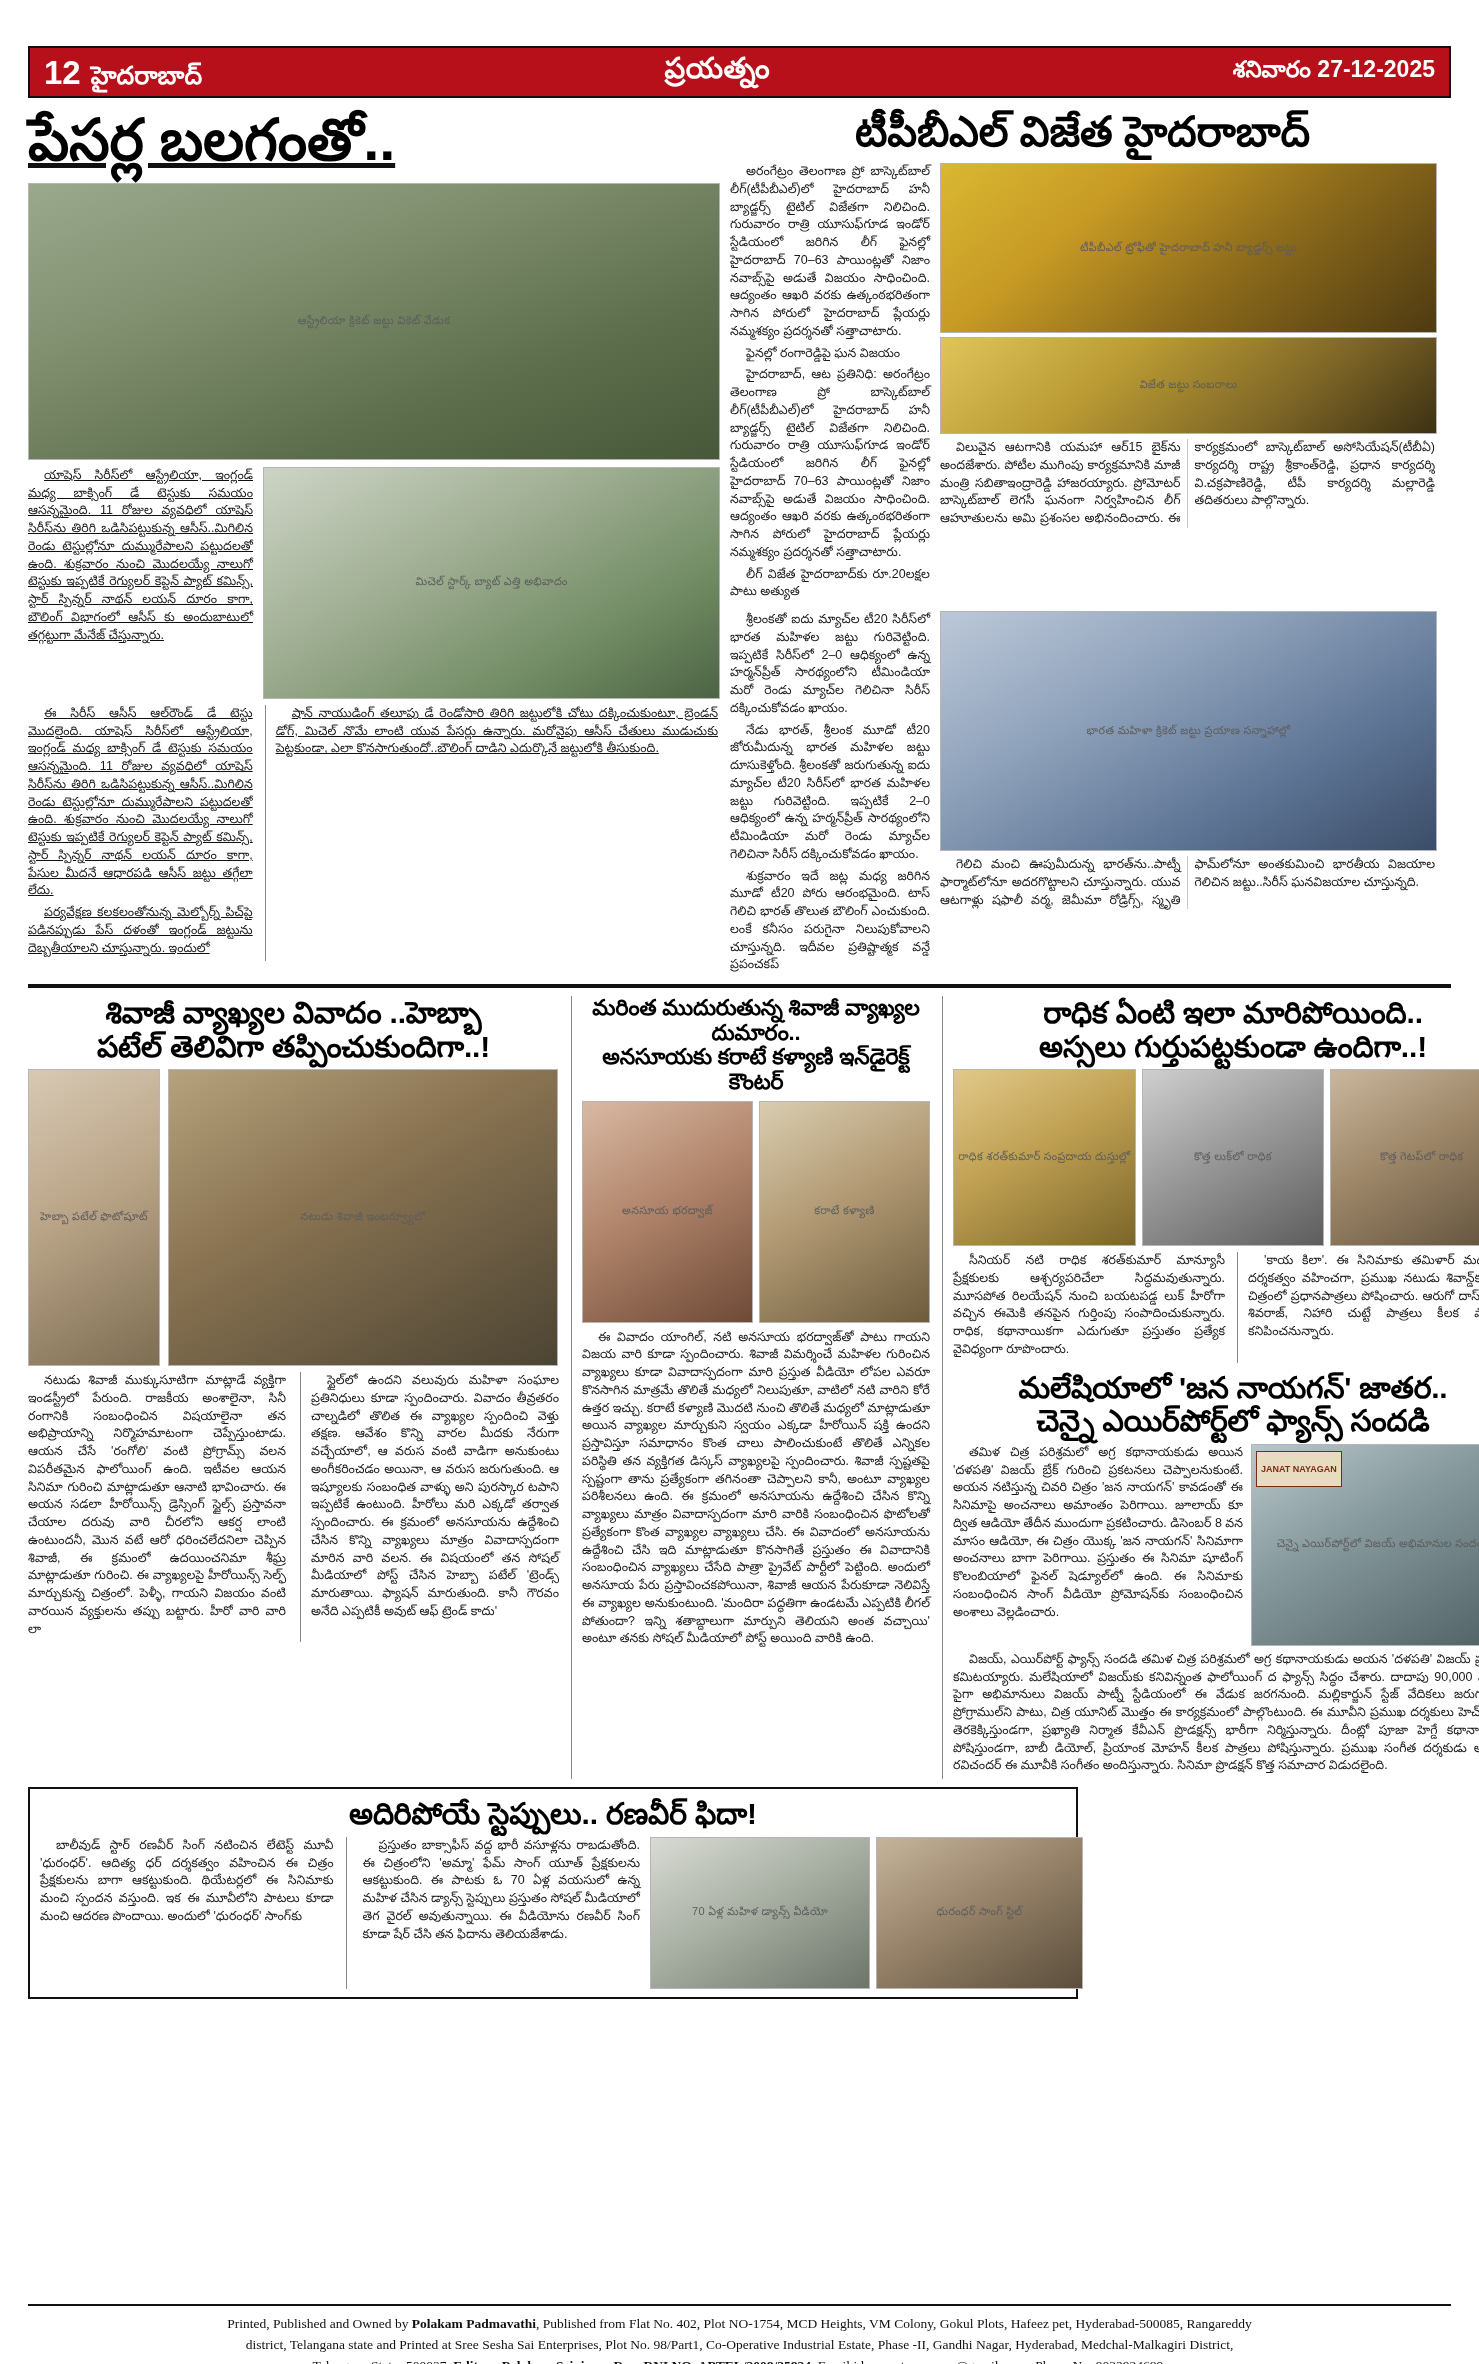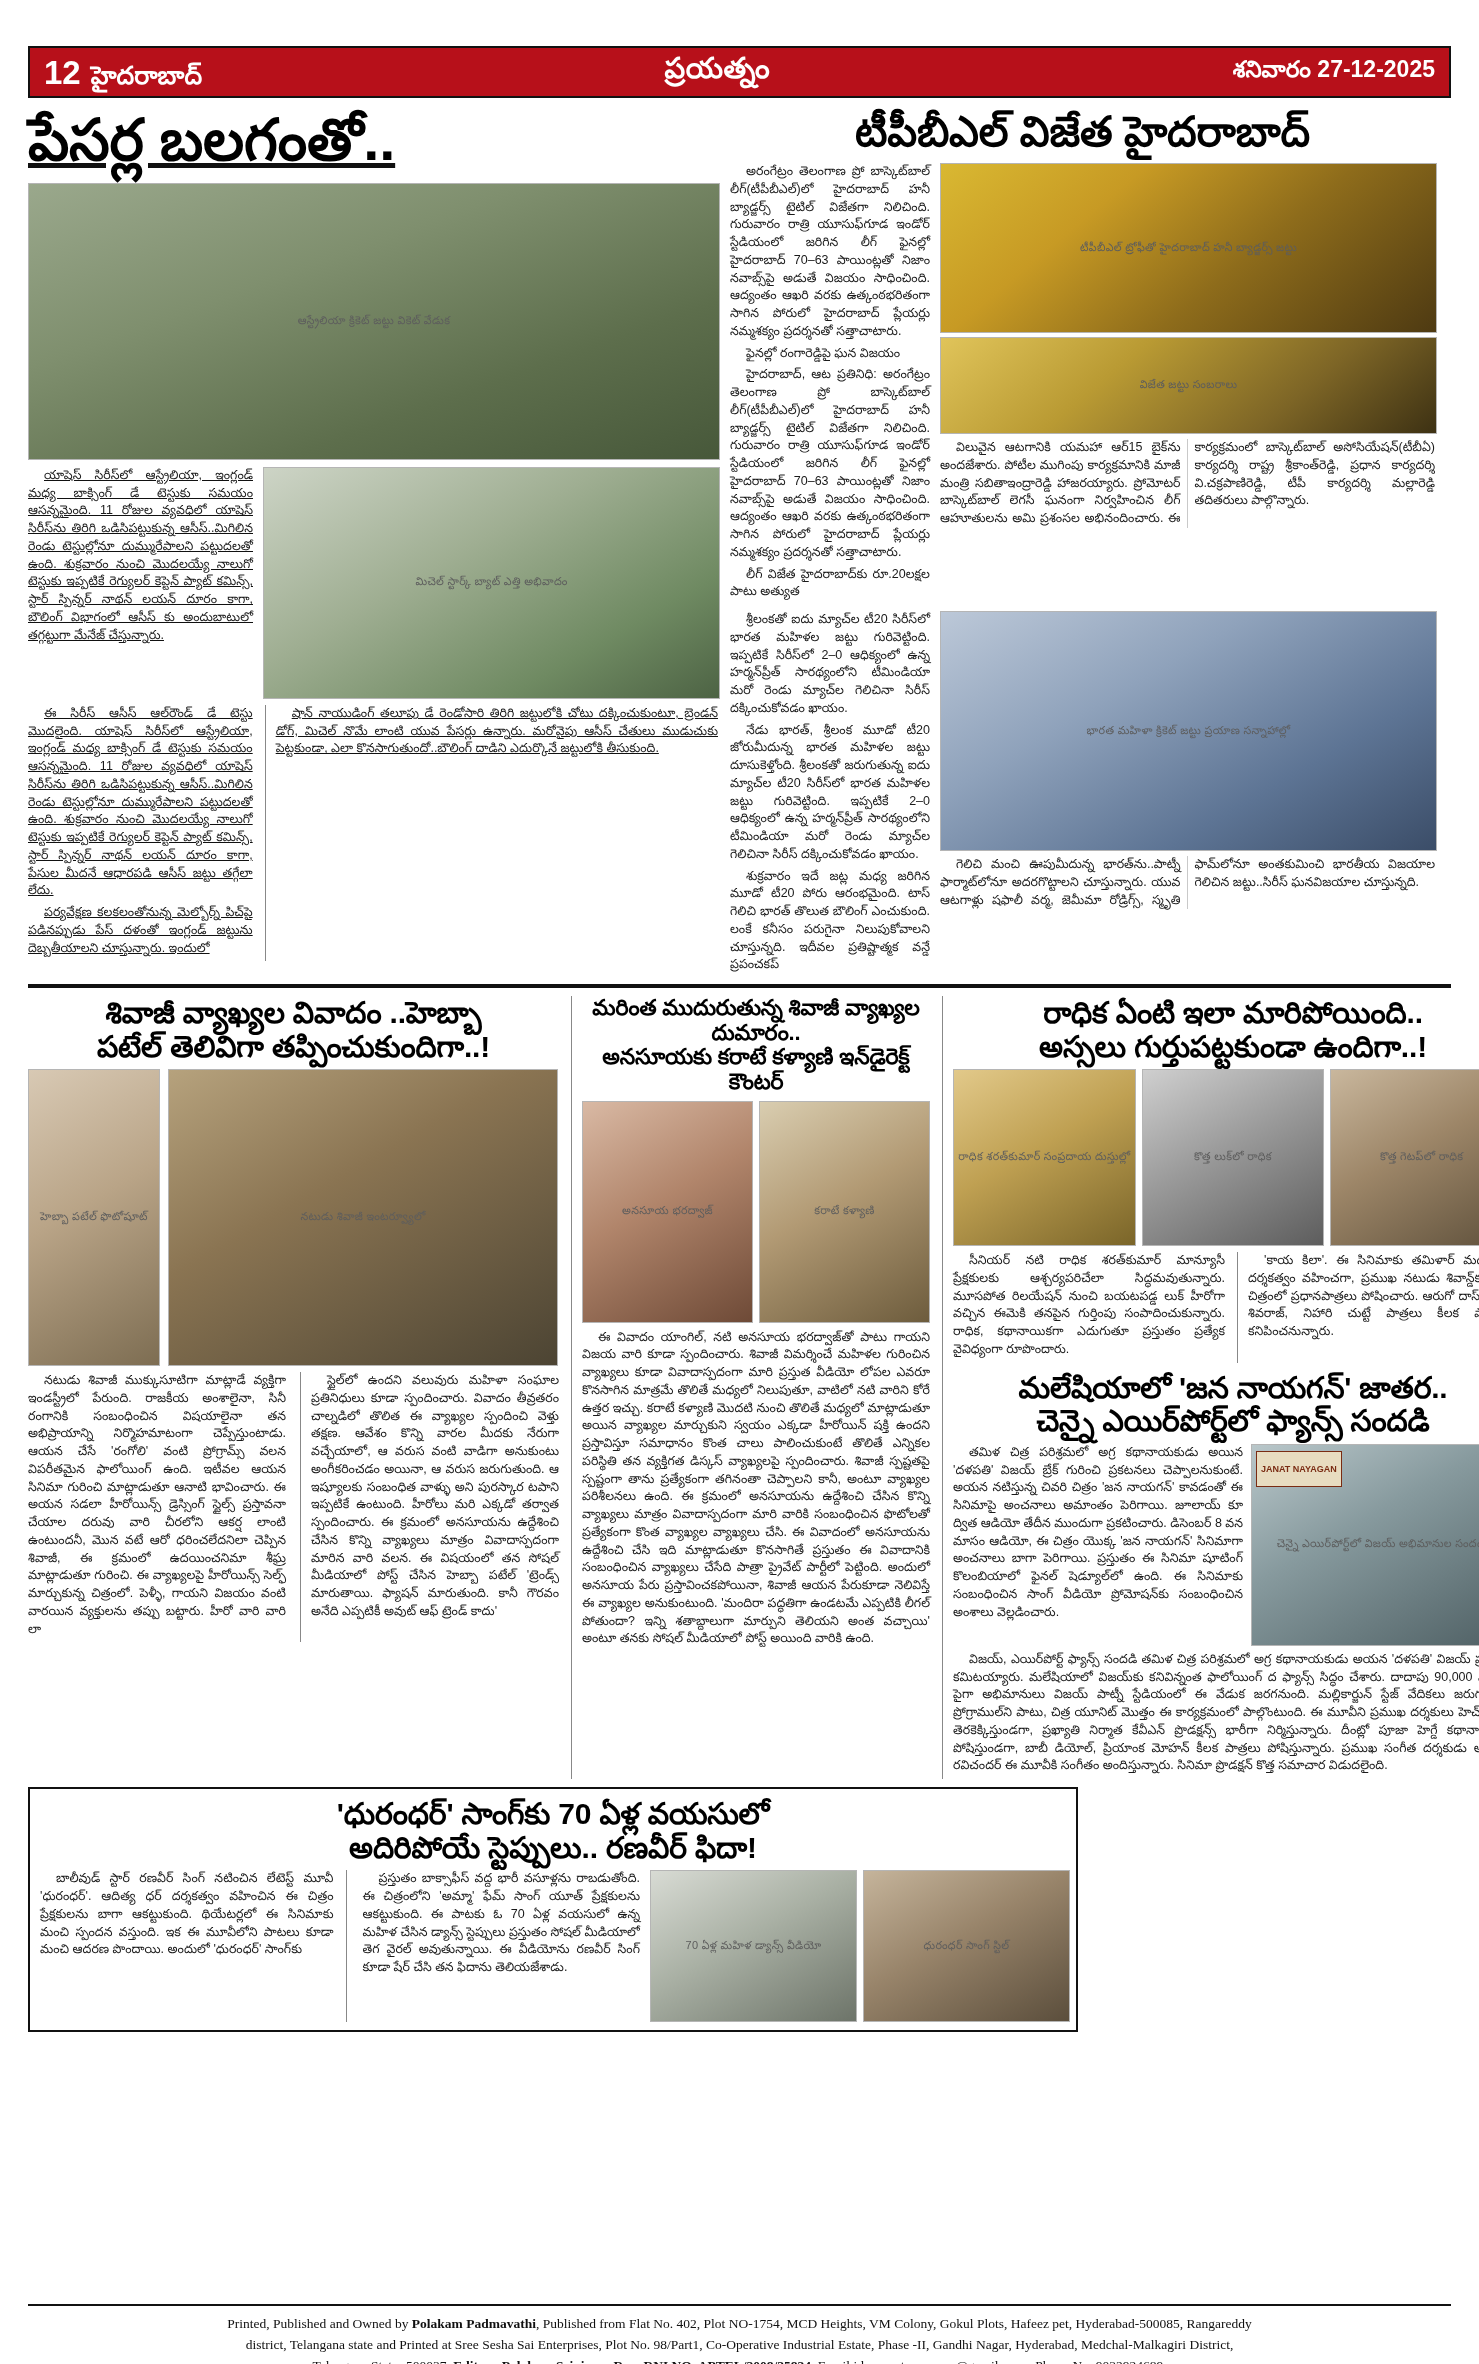--- a/index.html
+++ b/index.html
@@ -65,21 +65,21 @@
   .ph-team{background:linear-gradient(140deg,#e0c45a 0%,#b99a33 35%,#7d6526 70%,#3d3113 100%);}
   .ph-girls{background:linear-gradient(150deg,#bcc8d8 0%,#8fa2bb 35%,#5d7494 70%,#3b4d68 100%);}
   .ph-hebba{background:linear-gradient(150deg,#d8c9b4 0%,#b9a487 45%,#7d6d52 100%);}
   .ph-shivaji{background:linear-gradient(150deg,#b6a27d 0%,#8a7452 40%,#4c4433 100%);}
   .ph-ana1{background:linear-gradient(150deg,#d9b9a4 0%,#b1856b 45%,#6e4a37 100%);}
   .ph-ana2{background:linear-gradient(150deg,#d9cdb0 0%,#b29a74 45%,#6d5c3d 100%);}
   .ph-rad1{background:linear-gradient(150deg,#e2c98a 0%,#bfa052 45%,#7a6529 100%);}
   .ph-rad2{background:linear-gradient(150deg,#cfcfcf 0%,#9a9a9a 45%,#5d5d5d 100%);}
   .ph-rad3{background:linear-gradient(150deg,#c9b79d 0%,#9d8668 45%,#5f513c 100%);}
   .ph-jana{background:linear-gradient(150deg,#b9c7ca 0%,#879a9e 40%,#4f6064 100%);}
-  .ph-dhur1{background:linear-gradient(150deg,#d8dbd4 0%,#a9b0a4 45%,#6d7469 100%);}
+  .ph-dhur1{background:linear-gradient(150deg,#d8dbd4 0%,#a9b0a4 45%,#6d7469 100%);padding-left:13px;}
   .ph-dhur2{background:linear-gradient(150deg,#c5b49b 0%,#98846a 45%,#5b4e3c 100%);}
 
   
   .sports{display:flex;gap:12px;margin-top:10px;}
   .sports-left{width:690px;text-decoration:underline;}
   .sports-right{width:705px;}
 
   .sl-photo1{width:690px;height:275px;margin-top:10px;}
   .sl-photo2{width:455px;height:230px;}
 
@@ -325,21 +325,20 @@
           </div>
         </div>
       </div>
       <div class="body-t" style="margin-top:5px;">
         <p>విజయ్, ఎయిర్‌పోర్ట్ ఫ్యాన్స్ సందడి తమిళ చిత్ర పరిశ్రమలో అగ్ర కథానాయకుడు అయన 'దళపతి' విజయ్ ప్రస్తుతం కమిటయ్యారు. మలేషియాలో విజయ్‌కు కనివిన్నంత ఫాలోయింగ్ ద ఫ్యాన్స్ సిద్ధం చేశారు. దాదాపు 90,000 మందికి పైగా అభిమానులు విజయ్ పాట్నీ స్టేడియంలో ఈ వేడుక జరగనుంది. మల్లికార్జున్ స్టేజ్ వేదికలు జరుగుతున్న ప్రోగ్రాముల్‌ని పాటు, చిత్ర యూనిట్ మొత్తం ఈ కార్యక్రమంలో పాల్గొంటుంది. ఈ మూవీని ప్రముఖ దర్శకులు హెచ్ వినోద్ తెరకెక్కిస్తుండగా, ప్రఖ్యాతి నిర్మాత కేవీఎన్ ప్రొడక్షన్స్ భారీగా నిర్మిస్తున్నారు. దీంట్లో పూజా హెగ్డే కథానాయికగా పోషిస్తుండగా, బాబీ డియోల్, ప్రియాంక మోహన్ కీలక పాత్రలు పోషిస్తున్నారు. ప్రముఖ సంగీత దర్శకుడు అనిరుధ్ రవిచందర్ ఈ మూవీకి సంగీతం అందిస్తున్నారు. సినిమా ప్రొడక్షన్ కొత్త సమాచార విడుదలైంది.</p>
       </div>
     </div>
   </div>
 
   <div class="dhur">
-    <div class="hl hl-md dhur-hl">'ధురంధర్' సాంగ్‌కు 70 ఏళ్ల వయసులో</div>
     <div class="hl hl-md dhur-hl">అదిరిపోయే స్టెప్పులు.. రణవీర్ ఫిదా!</div>
 
     <div class="dhur-body">
       <div class="dhur-txt" style="display:flex;gap:12px;">
         <div style="width:294px;" class="body-t">
           <p>బాలీవుడ్ స్టార్ రణవీర్ సింగ్ నటించిన లేటెస్ట్ మూవీ 'ధురంధర్'. ఆదిత్య ధర్ దర్శకత్వం వహించిన ఈ చిత్రం ప్రేక్షకులను బాగా ఆకట్టుకుంది. థియేటర్లలో ఈ సినిమాకు మంచి స్పందన వస్తుంది. ఇక ఈ మూవీలోని పాటలు కూడా మంచి ఆదరణ పొందాయి. అందులో 'ధురంధర్' సాంగ్‌కు</p>
         </div>
         <div style="width:294px;" class="body-t vline">
           <p style="padding-left:16px;">ప్రస్తుతం బాక్సాఫీస్ వద్ద భారీ వసూళ్లను రాబడుతోంది. ఈ చిత్రంలోని 'అమ్మా' ఫేమ్ సాంగ్ యూత్ ప్రేక్షకులను ఆకట్టుకుంది. ఈ పాటకు ఓ 70 ఏళ్ల వయసులో ఉన్న మహిళ చేసిన డ్యాన్స్ స్టెప్పులు ప్రస్తుతం సోషల్ మీడియాలో తెగ వైరల్ అవుతున్నాయి. ఈ వీడియోను రణవీర్ సింగ్ కూడా షేర్ చేసి తన ఫిదాను తెలియజేశాడు.</p>
         </div>

